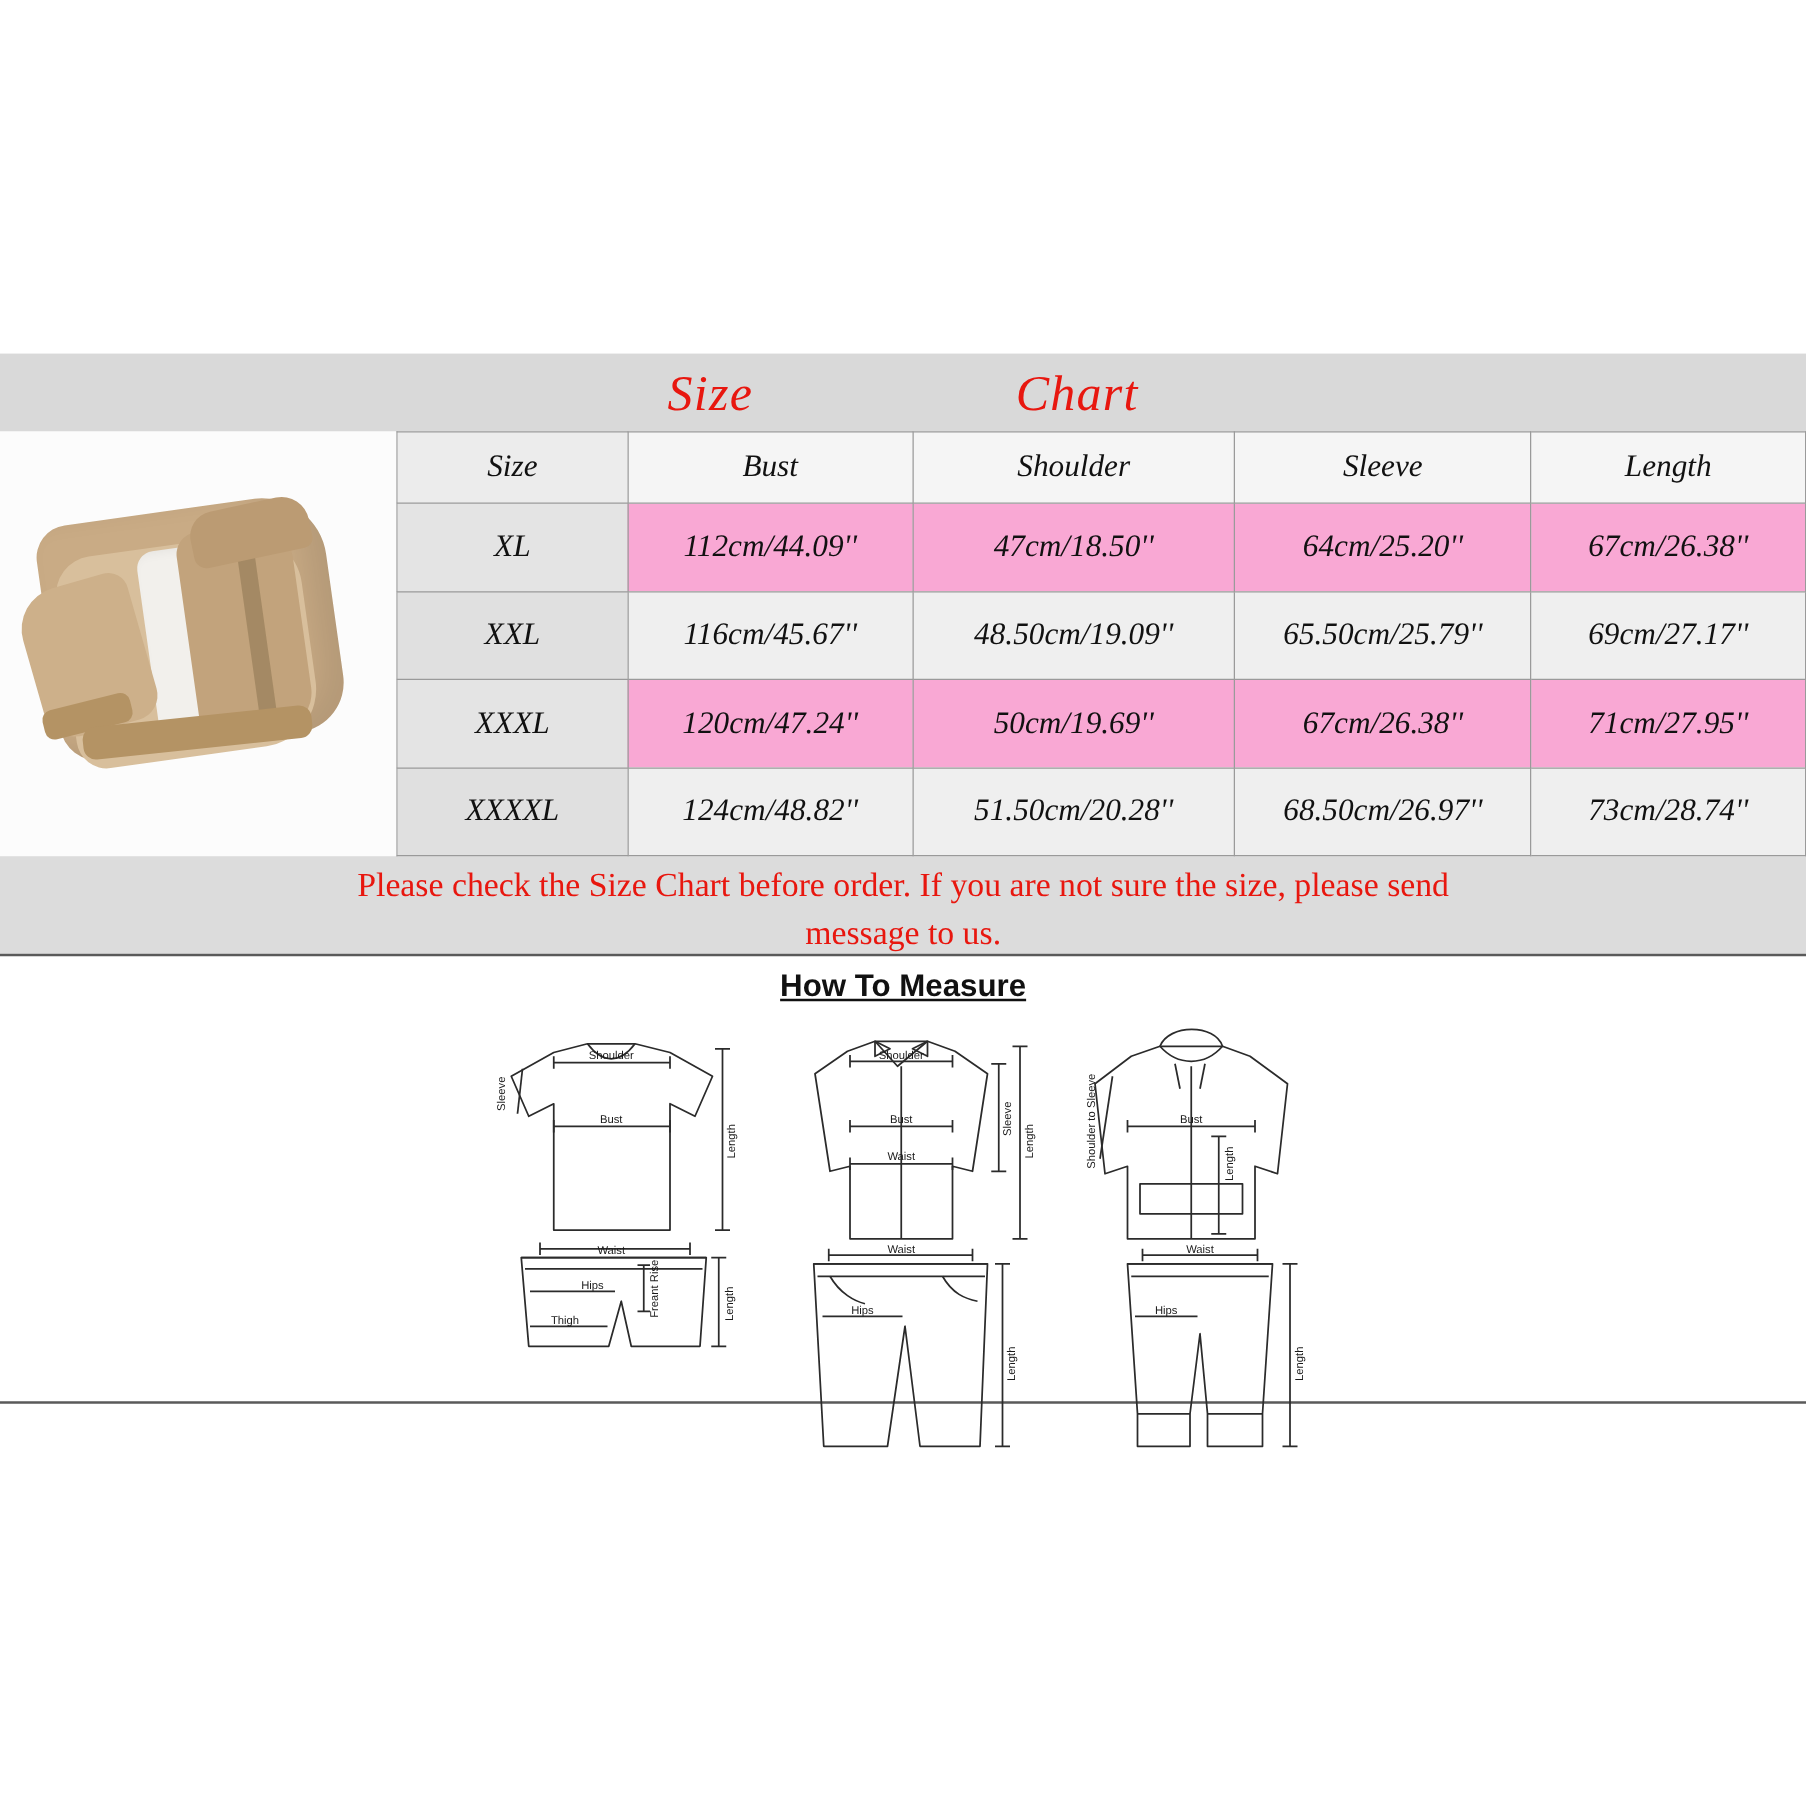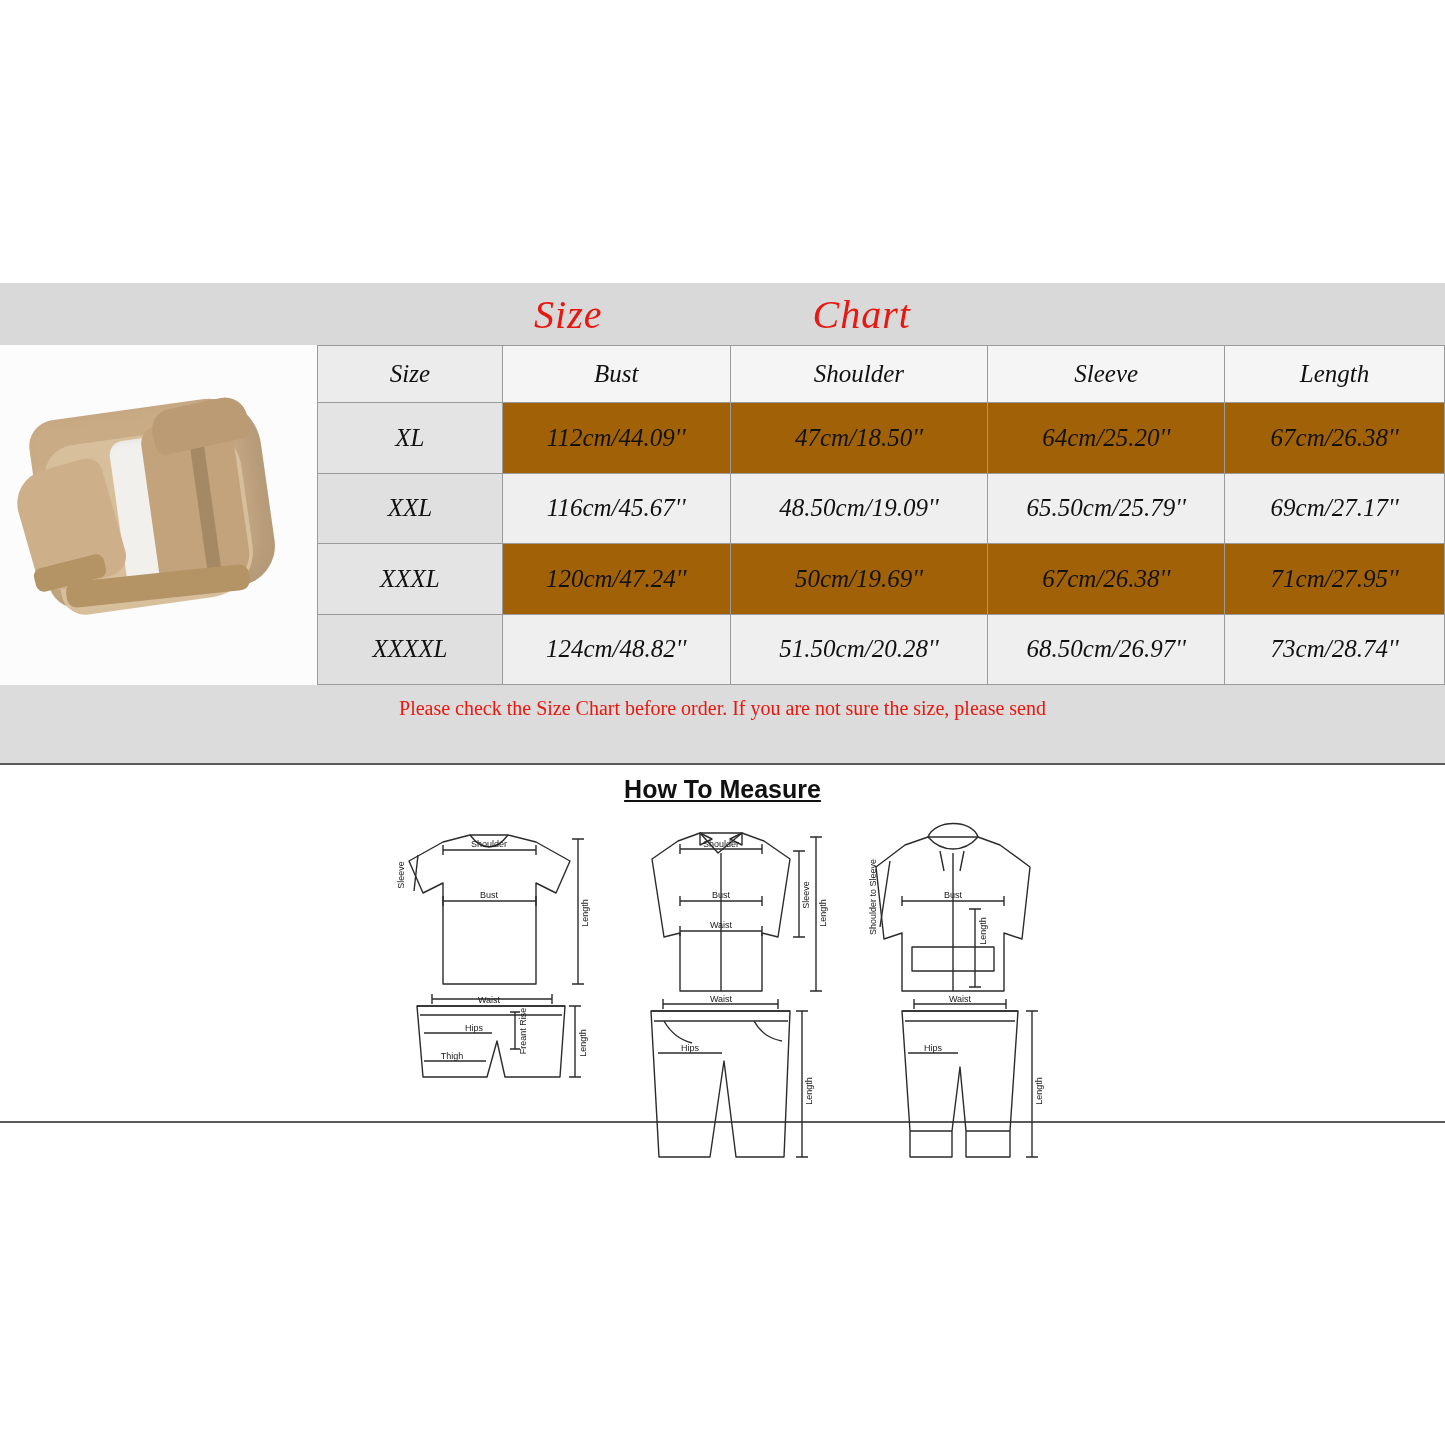--- a/index.html
+++ b/index.html
@@ -159,36 +159,36 @@
     padding: 0 4px;
     white-space: nowrap;
   }
   #size-table th {
     font-size: 25px;
     font-weight: normal;
     background: #f5f5f5;
   }
   #size-table td {
     font-size: 25px;
-    background: #a16207;
+    background: #f9a8d4;
   }
   #size-table td.size-cell {
     background: #e4e4e4;
     font-size: 25px;
   }
   #size-table th.size-head {
     background: #ececec;
   }
   #size-table tr:nth-child(even) td { background: #efefef; }
   #size-table tr:nth-child(even) td.size-cell { background: #e0e0e0; }
   #notice {
     height: 78px;
     background: #dcdcdc;
     color: #e8170f;
-    font-size: 20px;
+    font-size: 27px;
     line-height: 38px;
     text-align: center;
     padding-top: 4px;
     box-sizing: border-box;
     font-family: "Liberation Serif", serif;
   }
   
   #measure-card {
     position: absolute;
     left: 0px;
@@ -288,20 +288,21 @@
             <td>51.50cm/20.28''</td>
             <td>68.50cm/26.97''</td>
             <td>73cm/28.74''</td>
           </tr>
         </tbody>
       </table>
     </div>
 
     <div id="notice">
       <div>Please check the Size Chart before order. If you are not sure the size, please send</div>
+      <div>message to us.</div>
     </div>
   </div>
 
   <div id="measure-card">
     <div id="measure-title">How To Measure</div>
 
     <svg id="diagrams" viewBox="0 0 1445 376">
       <g fill="none" stroke="#2b2b2b" stroke-width="1.4" stroke-linejoin="round">
 
         <path d="M409 52 L443 33 L470 26 L508 26 L536 33 L570 52 L556 84 L536 74 L536 175 L443 175 L443 74 L423 84 Z"></path>

